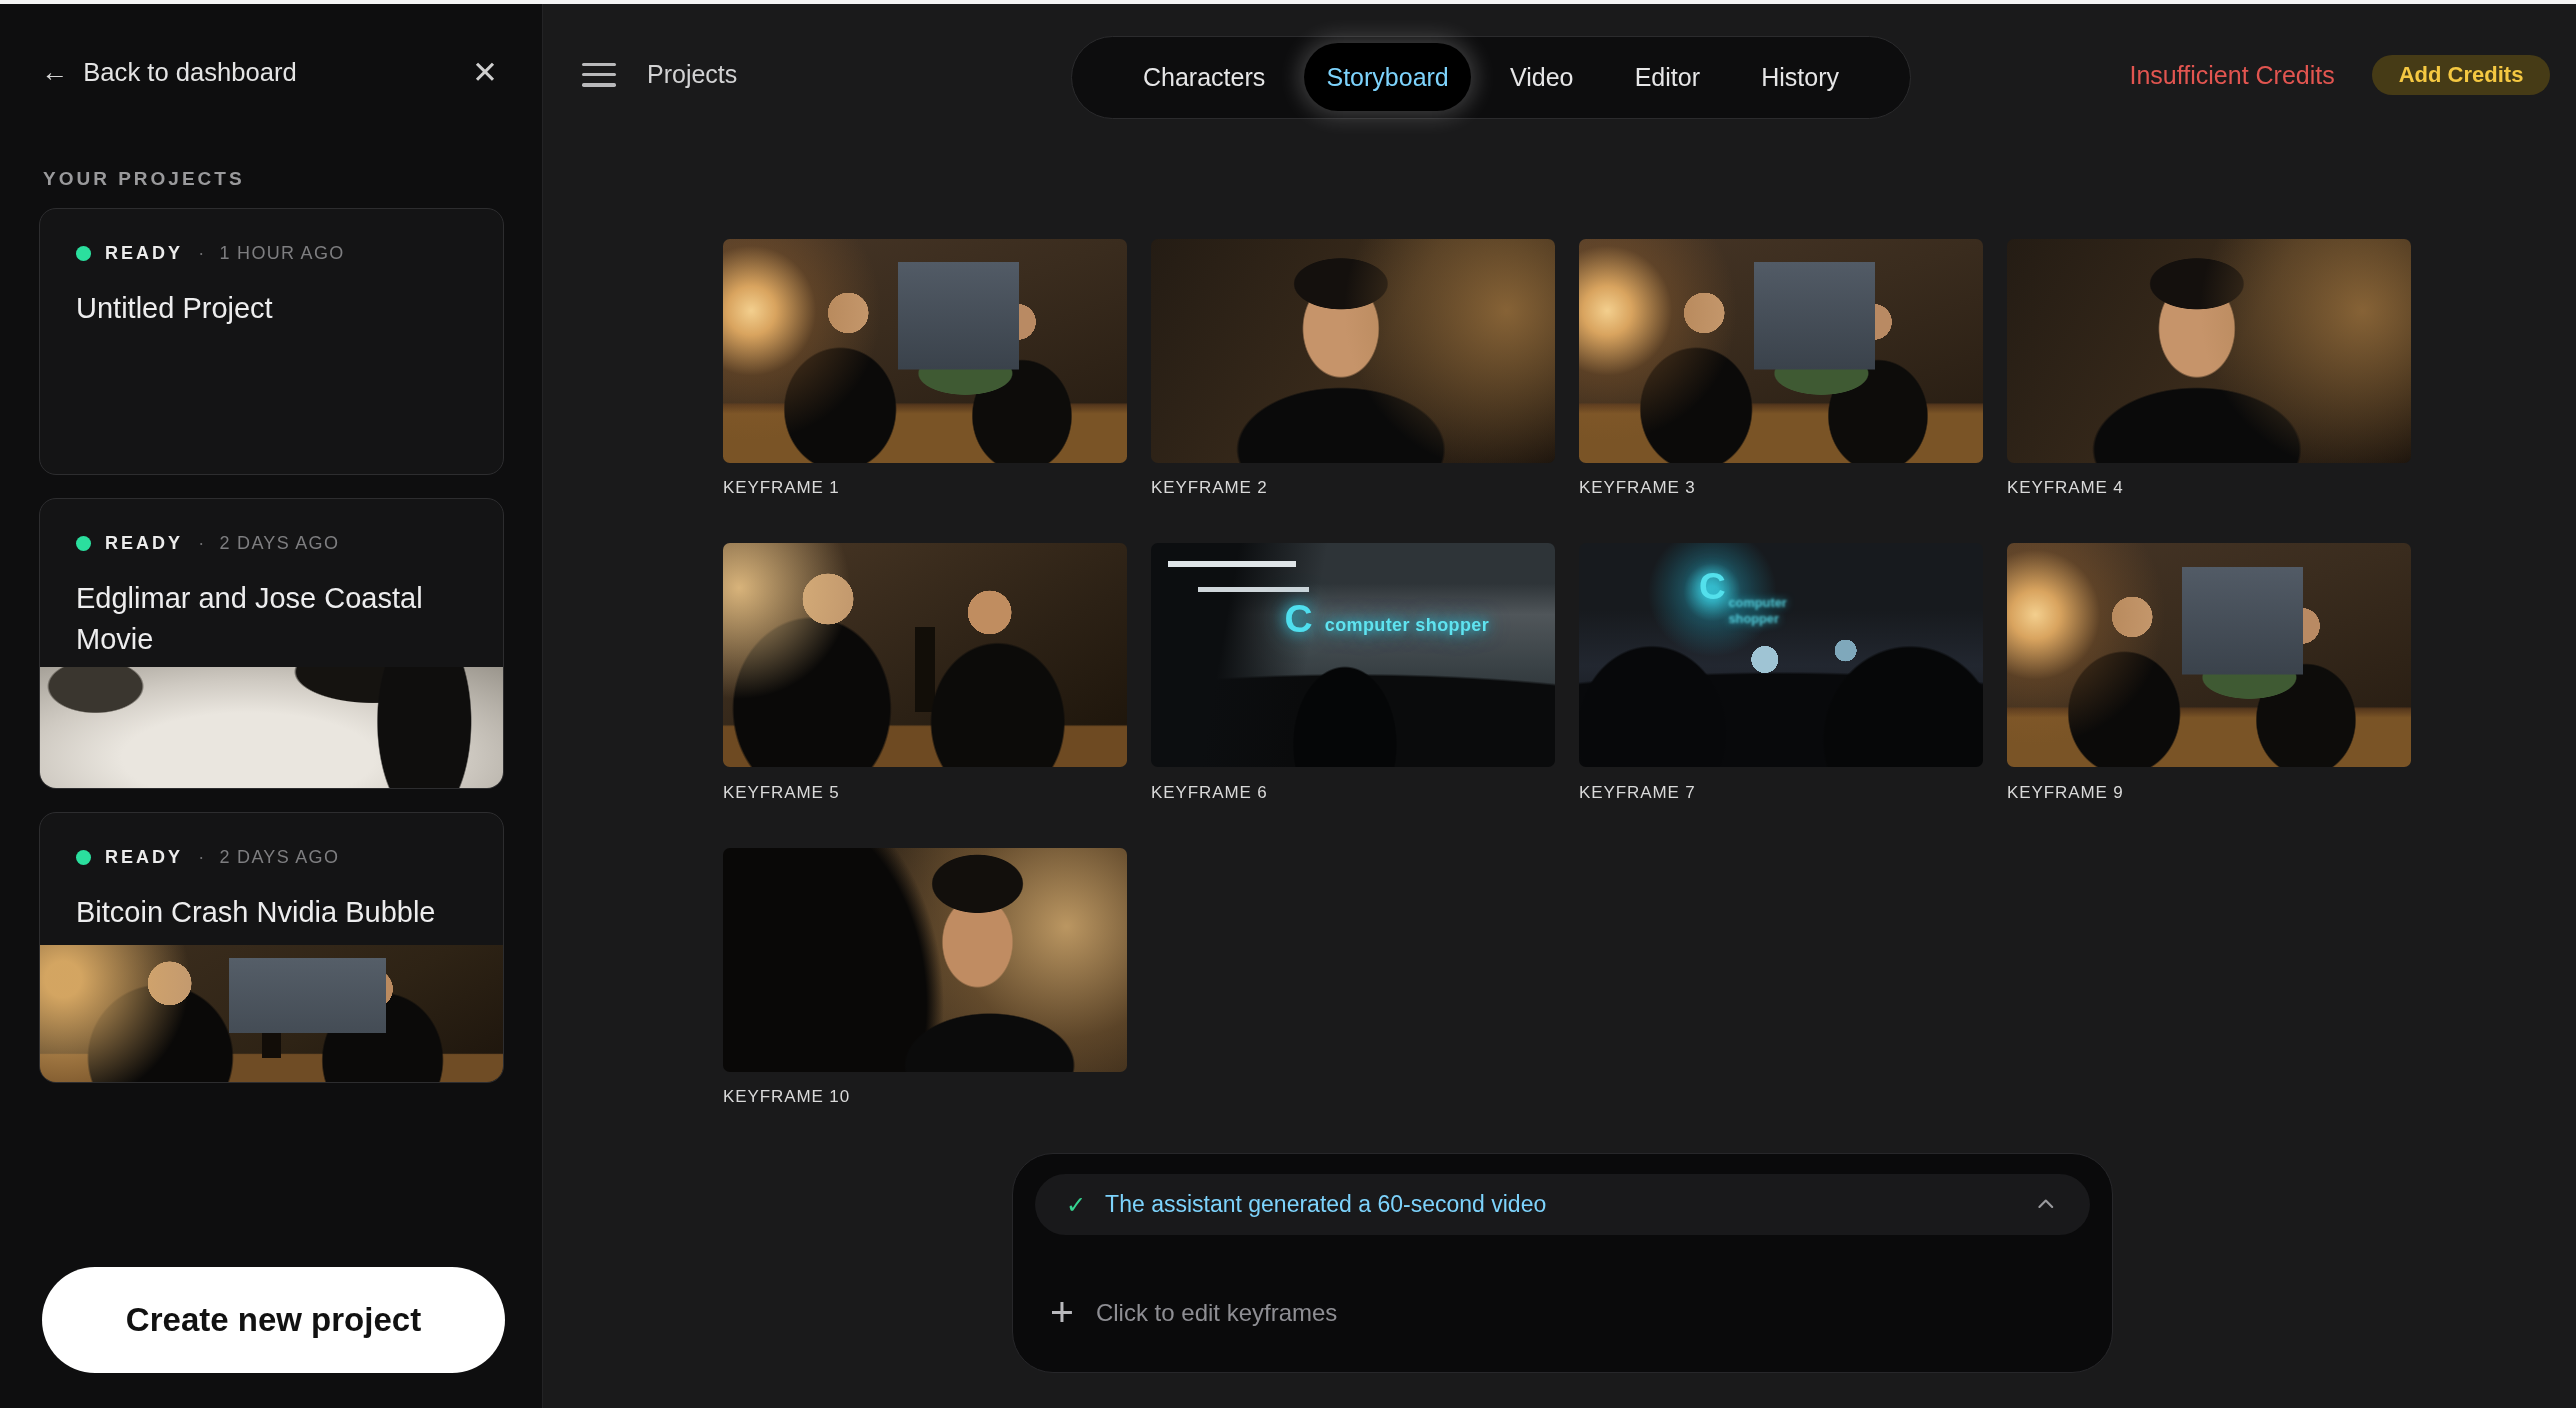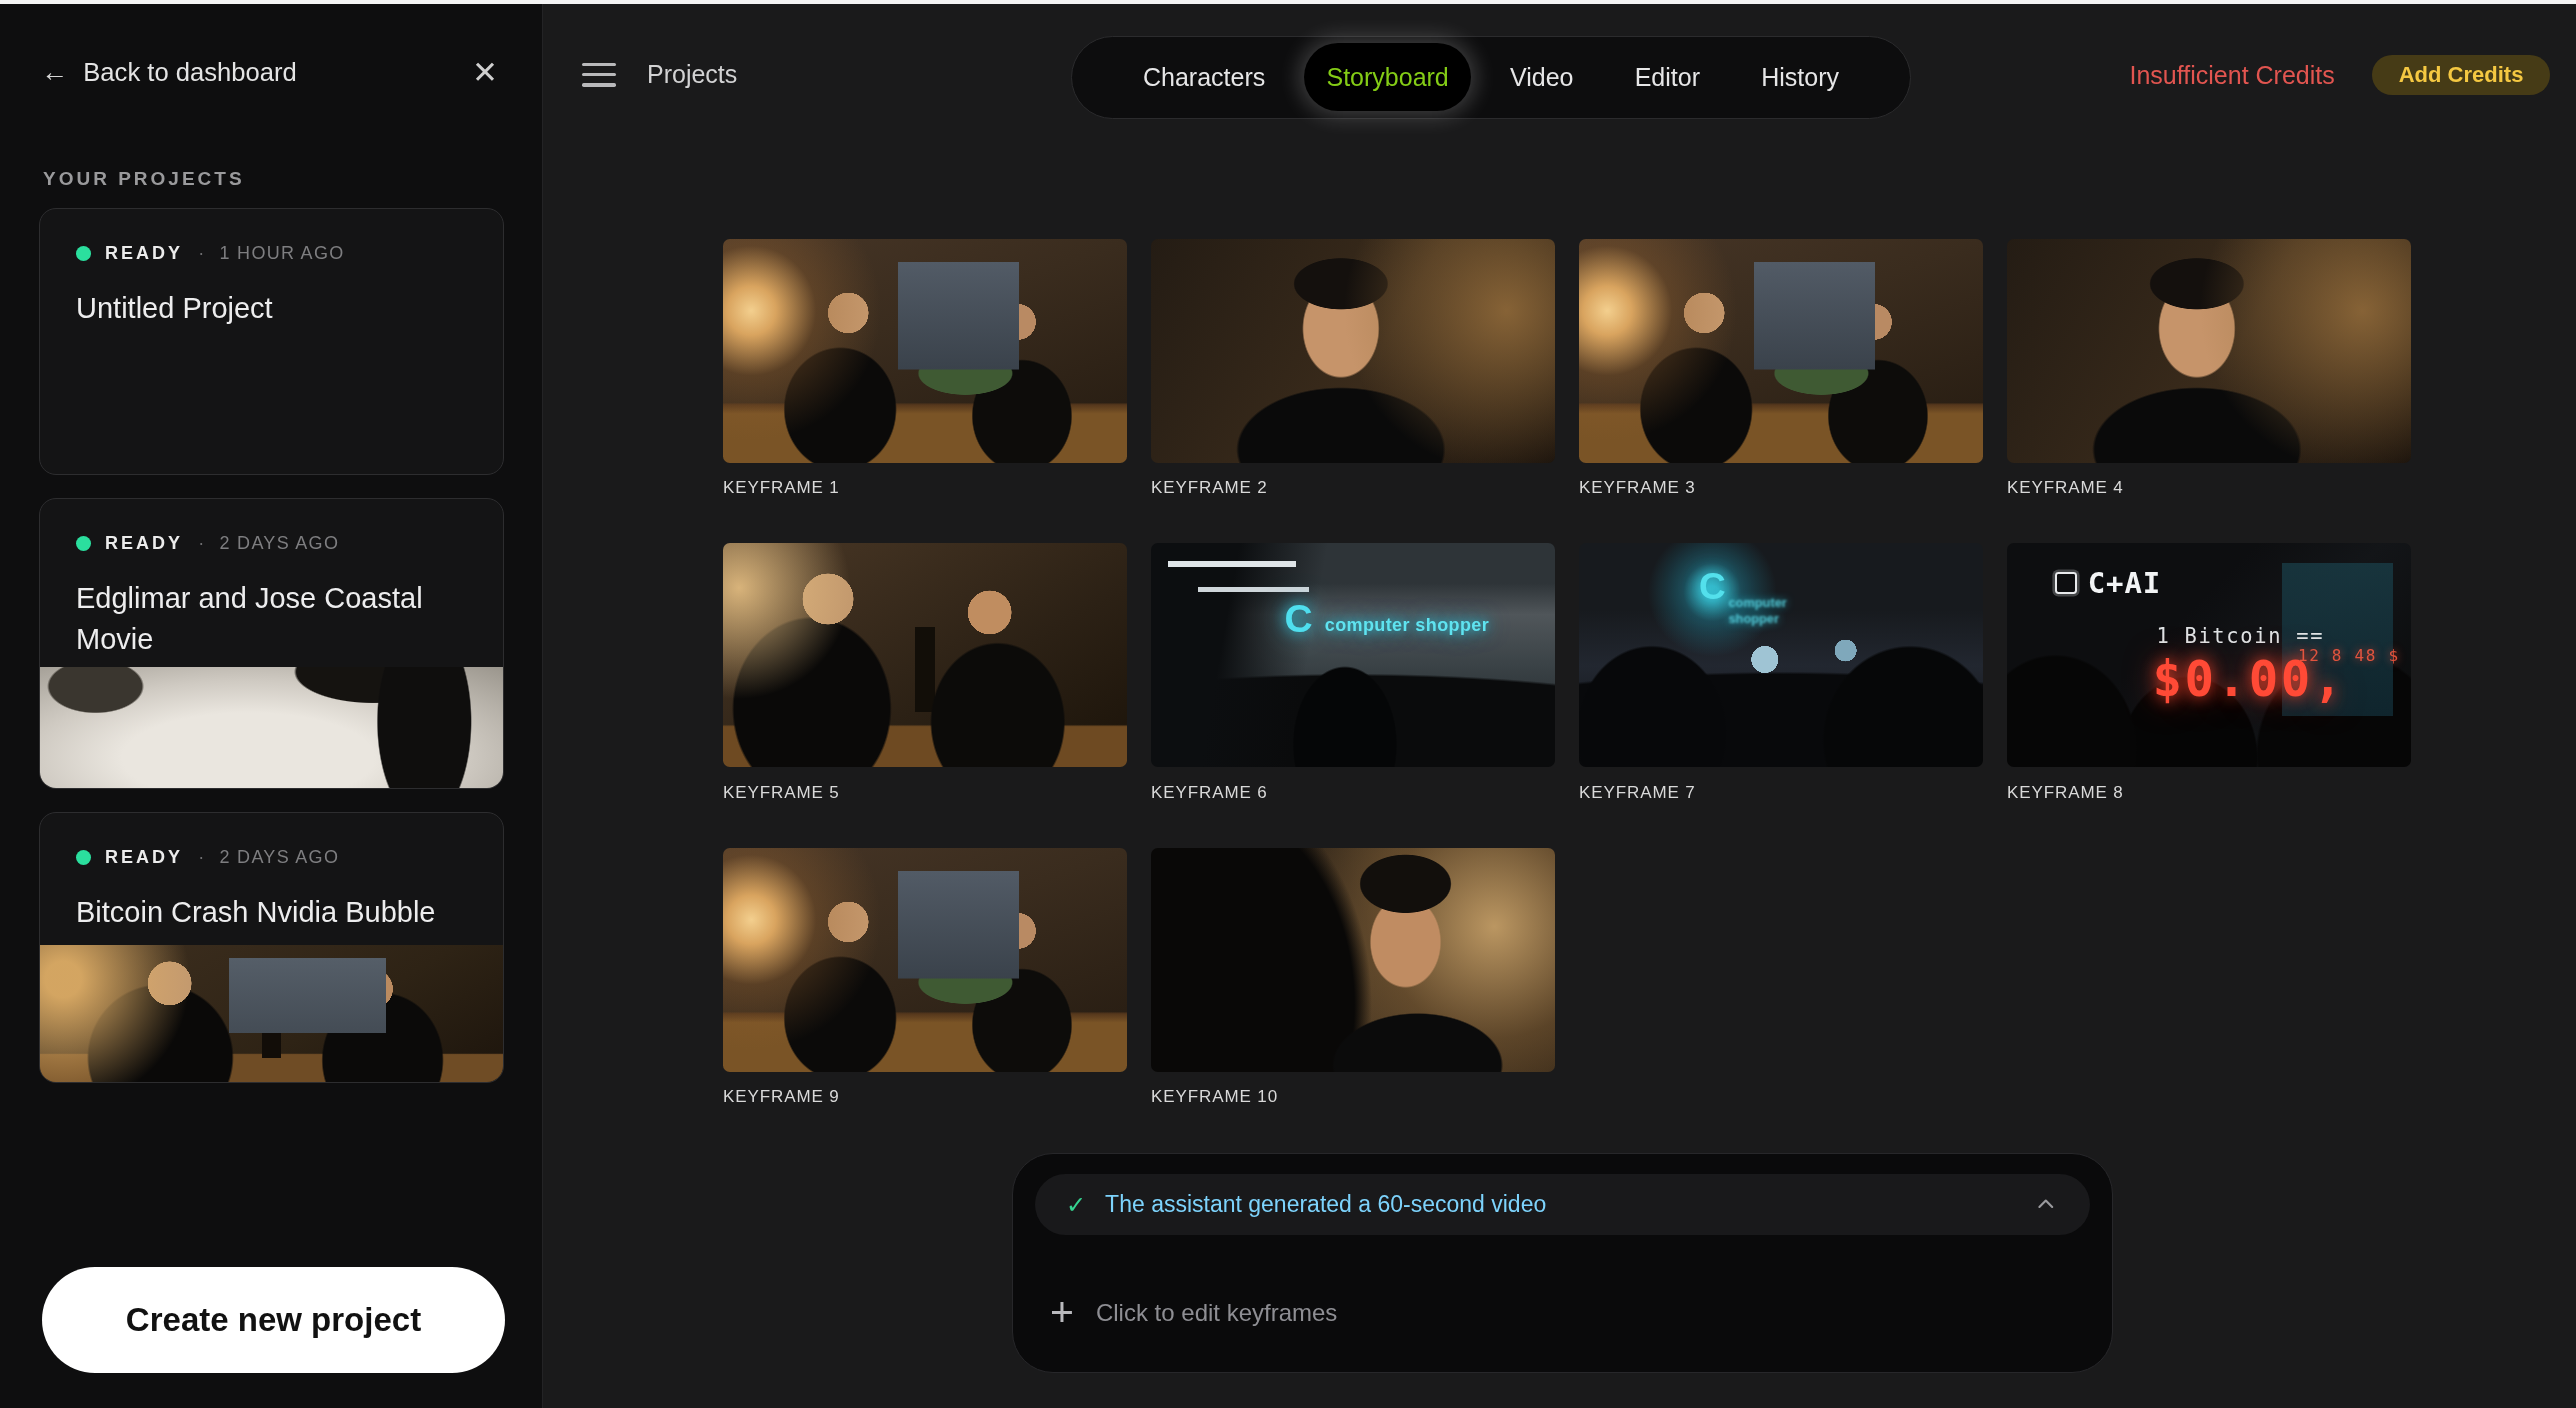--- a/index.html
+++ b/index.html
@@ -51,21 +51,21 @@
   .create-btn { position:absolute; left:42px; bottom:36px; width:463px; height:106px; border:none; border-radius:53px; background:#ffffff; color:#111; font-size:33px; font-weight:600; font-family:inherit; cursor:pointer;margin-top:47px; }
 
   
   .topbar { position:absolute; left:543px; right:0; top:4.3px; height:149px; }
   .tb-left { position:absolute; left:39px; top:56px; display:flex; align-items:center; gap:31px; }
   .hamburger { display:flex; flex-direction:column; gap:6.8px; width:34px; cursor:pointer; }
   .hamburger i { display:block; height:3.4px; border-radius:1.7px; background:#b9b9bb; }
   .menu-label { font-size:25px; color:#d2d2d3; }
   .tabs { position:absolute; left:528px; top:31.5px; width:840px; height:83px; background:#0d0d0e; border:0.9px solid #2b2b2d; border-radius:42px; display:flex; align-items:center; justify-content:space-between; padding:0 49px; }
   .tab { background:none; border:none; color:#e6e6e7; font-size:25px; font-family:inherit; padding:0 22px; height:68px; border-radius:37px; cursor:pointer; white-space:nowrap; }
-  .tab.active { background:#000; box-shadow:0 0 22px 4.3px rgba(255,255,255,0.22); color:#84cc16; }
+  .tab.active { background:#000; box-shadow:0 0 22px 4.3px rgba(255,255,255,0.22); color:#7dd3fc; }
   .tb-right { position:absolute; right:25.6px; top:51px; display:flex; align-items:center; gap:37px; }
   .credits-warning { color:#e25550; font-size:25px; font-weight:500; }
   .add-credits-btn { background:#463b16; color:#f5c842; border:none; border-radius:23px; height:40px; padding:0 27px; font-size:22px; font-weight:700; font-family:inherit; cursor:pointer; }
 
   
   .grid { position:absolute; left:723px; top:239px; display:grid; grid-template-columns:repeat(4,404px); column-gap:24px; row-gap:45px; }
   .kf { width:404px; }
   .kf-img { position:relative; width:404px; height:224px; border-radius:6.8px; overflow:hidden; background:#16120e; cursor:pointer; }
   .kf-cap { margin-top:15.3px; font-size:17px; font-weight:500; letter-spacing:0.9px; color:#d9d9d9; }
 
@@ -276,32 +276,20 @@
       </div>
       <figcaption class="kf-cap">KEYFRAME 6</figcaption>
     </figure>
     <figure class="kf">
       <div class="kf-img kf7">
         <span class="ov neon-c2">C</span>
         <span class="ov neon-text2">computer shopper</span>
       </div>
       <figcaption class="kf-cap">KEYFRAME 7</figcaption>
     </figure>
-    <figure class="kf">
-      <div class="kf-img kf8">
-        <span class="ov cai">
-            <span class="chip"></span>
-            <span>C+AI</span>
-          </span>
-        <span class="ov btc-line">1 Bitcoin ==</span>
-        <span class="ov btc-price">$0.00,</span>
-        <span class="ov btc-ticker">12 8 48 $</span>
-      </div>
-      <figcaption class="kf-cap">KEYFRAME 8</figcaption>
-    </figure>
 
     <figure class="kf">
       <div class="kf-img kf-dinner"></div>
       <figcaption class="kf-cap">KEYFRAME 9</figcaption>
     </figure>
     <figure class="kf">
       <div class="kf-img kf10"></div>
       <figcaption class="kf-cap">KEYFRAME 10</figcaption>
     </figure>
   </section>

